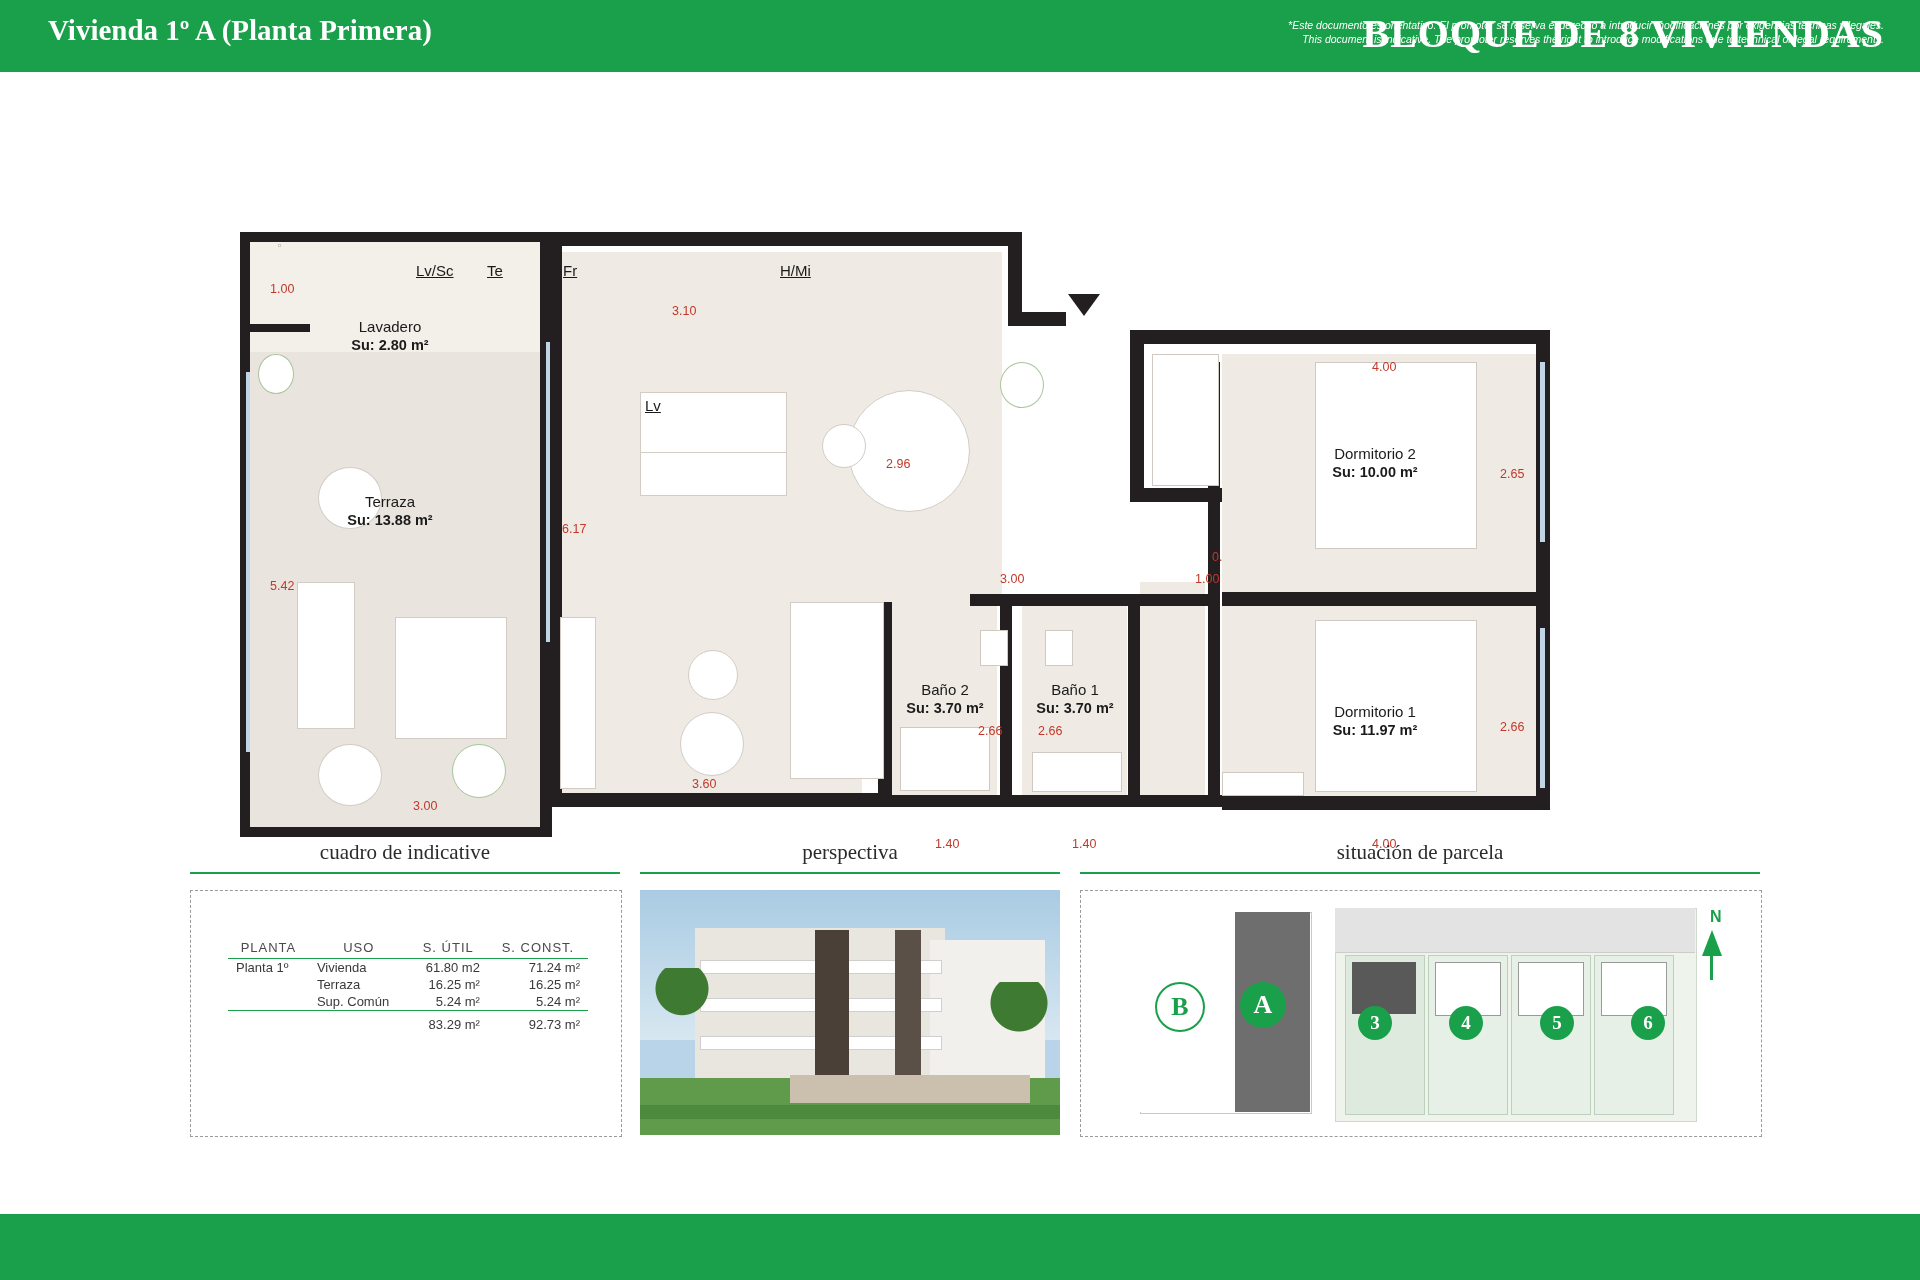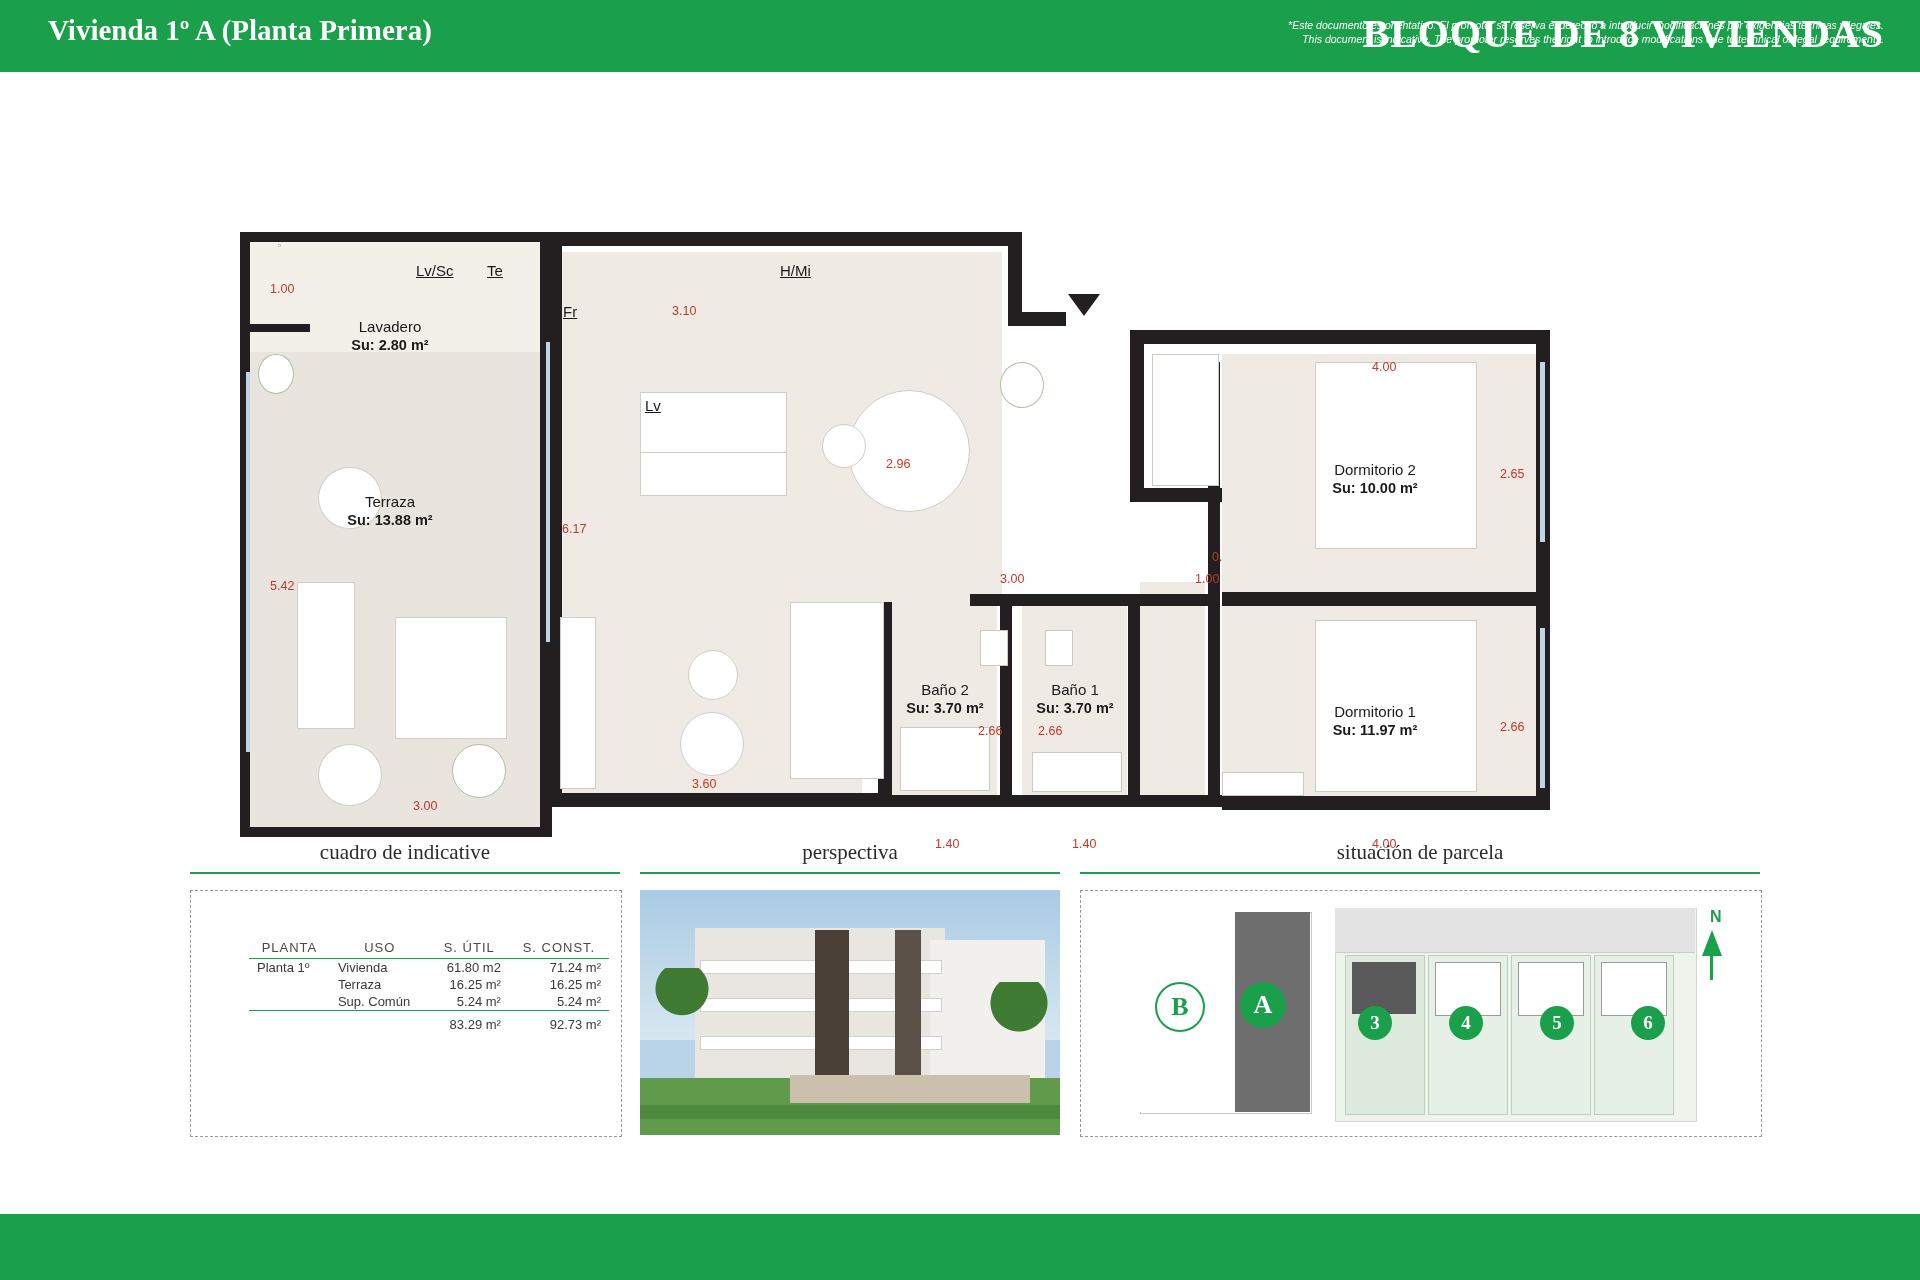--- a/index.html
+++ b/index.html
@@ -55,21 +55,21 @@
   
   .panel-title{
     position:absolute;text-align:center;color:#2b2b2b;
     font-size:21px;font-family:"Liberation Serif", serif;
   }
   .panel-rule{position:absolute;height:2px;background:#1a9f4b;}
   .panel-box{
     position:absolute;border:1px dashed #9a9a9a;background:#ffffff;
   }
   
-  .tbl{position:absolute;font-size:13px;color:#3a3a3a;margin-left:21px;}
+  .tbl{position:absolute;font-size:13px;color:#3a3a3a;}
   .tbl th{font-weight:normal;color:#4a4a4a;padding:0 8px 3px 8px;text-align:center;letter-spacing:1px;}
   .tbl td{padding:1px 8px;text-align:right;white-space:nowrap;}
   .tbl td.l{text-align:left;}
   .tbl .hdr-line{border-bottom:1.5px solid #1a9f4b;}
   .tbl .tot-line td{border-top:1.5px solid #1a9f4b;padding-top:6px;}
   
   .persp{position:absolute;overflow:hidden;background:#b9d4e8;}
   
   .circ{
     position:absolute;border-radius:50%;background:#1a9f4b;color:#fff;
@@ -140,21 +140,21 @@
   <div class="furn" style="left:640px;top:320px;width:145px;height:60px;"></div>
   <div class="furn" style="left:640px;top:380px;width:145px;height:42px;"></div>
   <div class="furn-r" style="left:848px;top:318px;width:120px;height:120px;"></div>
   <div class="furn-r" style="left:822px;top:352px;width:42px;height:42px;"></div>
   <div class="furn" style="left:790px;top:530px;width:92px;height:175px;"></div>
   <div class="furn-r" style="left:680px;top:640px;width:62px;height:62px;"></div>
   <div class="furn-r" style="left:688px;top:578px;width:48px;height:48px;"></div>
   <div class="furn" style="left:560px;top:545px;width:34px;height:170px;"></div>
   <div class="hatch" style="left:1000px;top:290px;width:42px;height:44px;border-radius:50%;border-color:#a8c59a;"></div>
 
-  <div class="tag" style="left:563px;top:190px;margin-top:41px;">Fr</div>
+  <div class="tag" style="left:563px;top:190px;">Fr</div>
   <div class="tag" style="left:780px;top:190px;">H/Mi</div>
   <div class="tag" style="left:645px;top:325px;">Lv</div>
 
   <div class="dim" style="left:672px;top:232px;">3.10</div>
   <div class="dim" style="left:562px;top:450px;">6.17</div>
   <div class="dim" style="left:886px;top:385px;">2.96</div>
   <div class="dim" style="left:692px;top:705px;">3.60</div>
   <div class="dim" style="left:1000px;top:500px;">3.00</div>
 
 
@@ -203,21 +203,21 @@
   <div class="wall" style="left:1130px;top:416px;width:92px;height:14px;"></div>
 
   <div class="glassline" style="left:1540px;top:290px;width:5px;height:180px;"></div>
   <div class="glassline" style="left:1540px;top:556px;width:5px;height:160px;"></div>
 
   <div class="hatch" style="left:1315px;top:290px;width:160px;height:185px;"></div>
   <div class="hatch" style="left:1152px;top:282px;width:65px;height:130px;"></div>
   <div class="hatch" style="left:1315px;top:548px;width:160px;height:170px;"></div>
   <div class="hatch" style="left:1222px;top:700px;width:80px;height:22px;"></div>
 
-  <div class="lbl" style="left:1270px;top:388px;width:210px;">
+  <div class="lbl" style="left:1270px;top:372px;width:210px;">
     <span class="nm">Dormitorio 2</span>
     <span class="su">Su: 10.00 m²</span>
   </div>
   <div class="lbl" style="left:1270px;top:630px;width:210px;">
     <span class="nm">Dormitorio 1</span>
     <span class="su">Su: 11.97 m²</span>
   </div>
 
   <div class="dim" style="left:1372px;top:288px;">4.00</div>
   <div class="dim" style="left:1500px;top:395px;">2.65</div>

